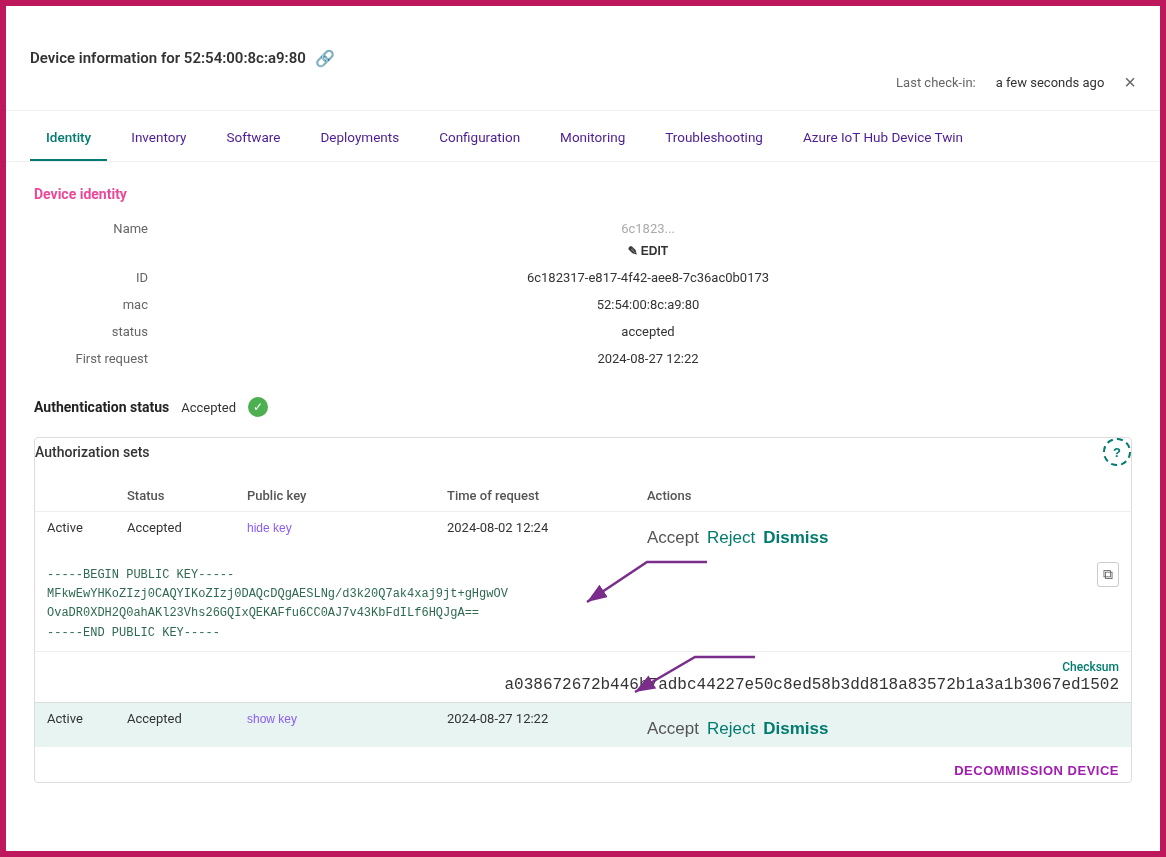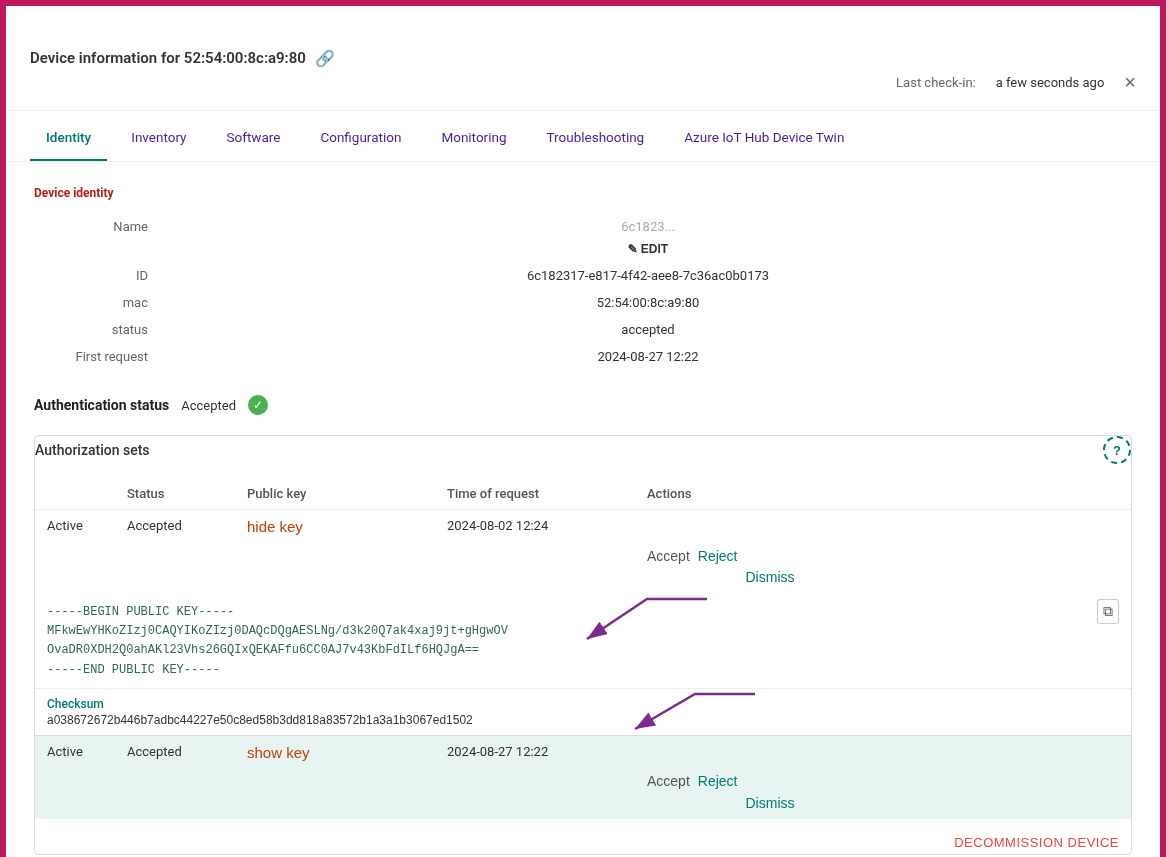--- a/index.html
+++ b/index.html
@@ -12,21 +12,21 @@
     .modal-title-link { color: #555; cursor: pointer; font-size: 16px; }
     .modal-header-right { display: flex; align-items: center; gap: 20px; color: #666; font-size: 13px; margin-top: 48px; }
     .close-btn { background: none; border: none; font-size: 20px; cursor: pointer; color: #666; line-height: 1; }
 
     .tabs { display: flex; gap: 8px; padding: 0 24px; border-bottom: 1px solid #eee; margin-top: 4px; }
     .tab { padding: 14px 16px; font-size: 13.5px; cursor: pointer; color: #4c1d95; border-bottom: 2px solid transparent; white-space: nowrap; text-decoration: none; }
     .tab.active { color: #007b6e; border-bottom: 2px solid #007b6e; font-weight: 500; }
 
     .content { padding: 24px 28px; }
 
-    .section-title { font-size: 12px; font-weight: 700; margin-bottom: 16px; color: #b91c1c; }
+    .section-title { font-size: 14px; font-weight: 700; margin-bottom: 16px; color: #ec4899; }
 
     .identity-grid { display: grid; grid-template-columns: 130px 1fr; gap: 6px 0; margin-bottom: 28px; }
     .identity-label { text-align: right; color: #666; font-size: 13px; padding: 3px 16px 3px 0; }
     .identity-value { color: #333; font-size: 13px; padding: 3px 0; display: flex; align-items: center; gap: 8px; flex-direction: column; }
     .identity-value.dimmed { color: #aaa; }
     .edit-btn { background: none; border: none; cursor: pointer; color: #333; font-size: 12px; font-weight: 600; display: flex; align-items: center; gap: 3px; }
 
     .auth-status-row { display: flex; align-items: center; gap: 12px; margin-bottom: 20px; }
     .auth-status-label { font-size: 14px; font-weight: 700; color: #222; }
     .auth-status-value { font-size: 13px; color: #333; }
@@ -41,40 +41,40 @@
     .auth-table th { text-align: left; font-size: 13px; font-weight: 500; color: #555; padding: 8px 12px; border-bottom: 1px solid #eee; }
     .auth-table th:first-child { width: 80px; }
     .auth-table th:nth-child(2) { width: 120px; }
     .auth-table th:nth-child(3) { width: 200px; }
     .auth-table th:nth-child(4) { width: 200px; }
     .auth-table th:last-child { }
 
     .auth-table td { padding: 8px 12px; font-size: 13px; vertical-align: top; }
     .auth-table tr.row-separator td { border-top: 1px solid #eee; }
 
-    .link-btn { background: none; border: none; cursor: pointer; color: #c2410c; font-size: 15px; text-decoration: none; }
-    .action-btn { background: none; border: none; cursor: pointer; font-size: 14px; }
+    .link-btn { background: none; border: none; cursor: pointer; color: #8b5cf6; font-size: 12px; text-decoration: none; }
+    .action-btn { background: none; border: none; cursor: pointer; font-size: 17px; }
     .action-btn.accept { color: #555; }
     .action-btn.reject { color: #007b6e; font-weight: 500; }
-    .action-btn.dismiss { color: #007b6e; font-weight: 400; margin-top: 43px; }
+    .action-btn.dismiss { color: #007b6e; font-weight: 700; }
 
     .actions-cell { display: flex; gap: 8px; align-items: center; padding-top: 8px; }
 
     .public-key-block { font-family: 'Courier New', monospace; font-size: 12px; color: #2d6a4f; background: transparent; padding: 4px 0; line-height: 1.6; }
 
     .copy-btn { float: right; background: none; border: 1px solid #ccc; border-radius: 3px; cursor: pointer; padding: 3px 5px; margin-left: 8px; font-size: 14px; color: #555; }
 
     .checksum-section { padding: 8px 12px; border-top: 1px solid #eee; }
     .checksum-label { font-size: 12px; color: #007b6e; font-weight: 500; margin-bottom: 2px; }
-    .checksum-value { font-family: Liberation Sans, sans-serif; font-size: 12px; color: #333; }
+    .checksum-value { font-family: Liberation Mono, monospace; font-size: 16px; color: #333; }
 
     .row-active { background: #e8f4f2; }
 
     .decommission-row { display: flex; justify-content: flex-end; padding: 16px 12px 4px; }
-    .decommission-btn { background: none; border: none; cursor: pointer; font-size: 13px; font-weight: 400; color: #ef4444; letter-spacing: 0.5px; }
+    .decommission-btn { background: none; border: none; cursor: pointer; font-size: 13px; font-weight: 700; color: #a21caf; letter-spacing: 0.5px; }
 
     
     .last-checkin-label { color: #666; }
     .last-checkin-value { color: #333; }
   </style>
 </head>
 <body>
 
 <div class="modal">
 
@@ -87,20 +87,21 @@
       <span class="last-checkin-label">Last check-in:</span>
       <span class="last-checkin-value">a few seconds ago</span>
       <button class="close-btn">×</button>
     </div>
   </div>
 
   <div class="tabs">
     <a class="tab active">Identity</a>
     <a class="tab">Inventory</a>
     <a class="tab">Software</a>
+    <a class="tab">Deployments</a>
     <a class="tab">Configuration</a>
     <a class="tab">Monitoring</a>
     <a class="tab">Troubleshooting</a>
     <a class="tab">Azure IoT Hub Device Twin</a>
   </div>
 
   <div class="content">
 
     <div class="section-title">Device identity</div>
 
@@ -182,21 +183,21 @@
                   <polyline points="120,10 60,10 0,50" stroke="#7b2d8b" stroke-width="2.5" fill="none" marker-end="url(#arrowhead1)"></polyline>
                 </svg>
               </div>
             </td>
             <td style="vertical-align: top; padding-top: 6px;">
               <button class="copy-btn" title="Copy">⧉</button>
             </td>
           </tr>
 
           <tr>
-            <td colspan="5" style="padding: 0;">
+            <td colspan="5" style="padding: 0; text-align: right;">
               <div class="checksum-section" style="position: relative;">
                 <div class="checksum-label">Checksum</div>
                 <div class="checksum-value">a038672672b446b7adbc44227e50c8ed58b3dd818a83572b1a3a1b3067ed1502</div>
 
                 <svg style="position:absolute; top:0; left:600px; width:200px; height:80px; pointer-events:none; overflow:visible;">
                   <defs>
                     <marker id="arrowhead2" markerWidth="8" markerHeight="6" refX="8" refY="3" orient="auto">
                       <polygon points="0 0, 8 3, 0 6" fill="#7b2d8b"></polygon>
                     </marker>
                   </defs>

